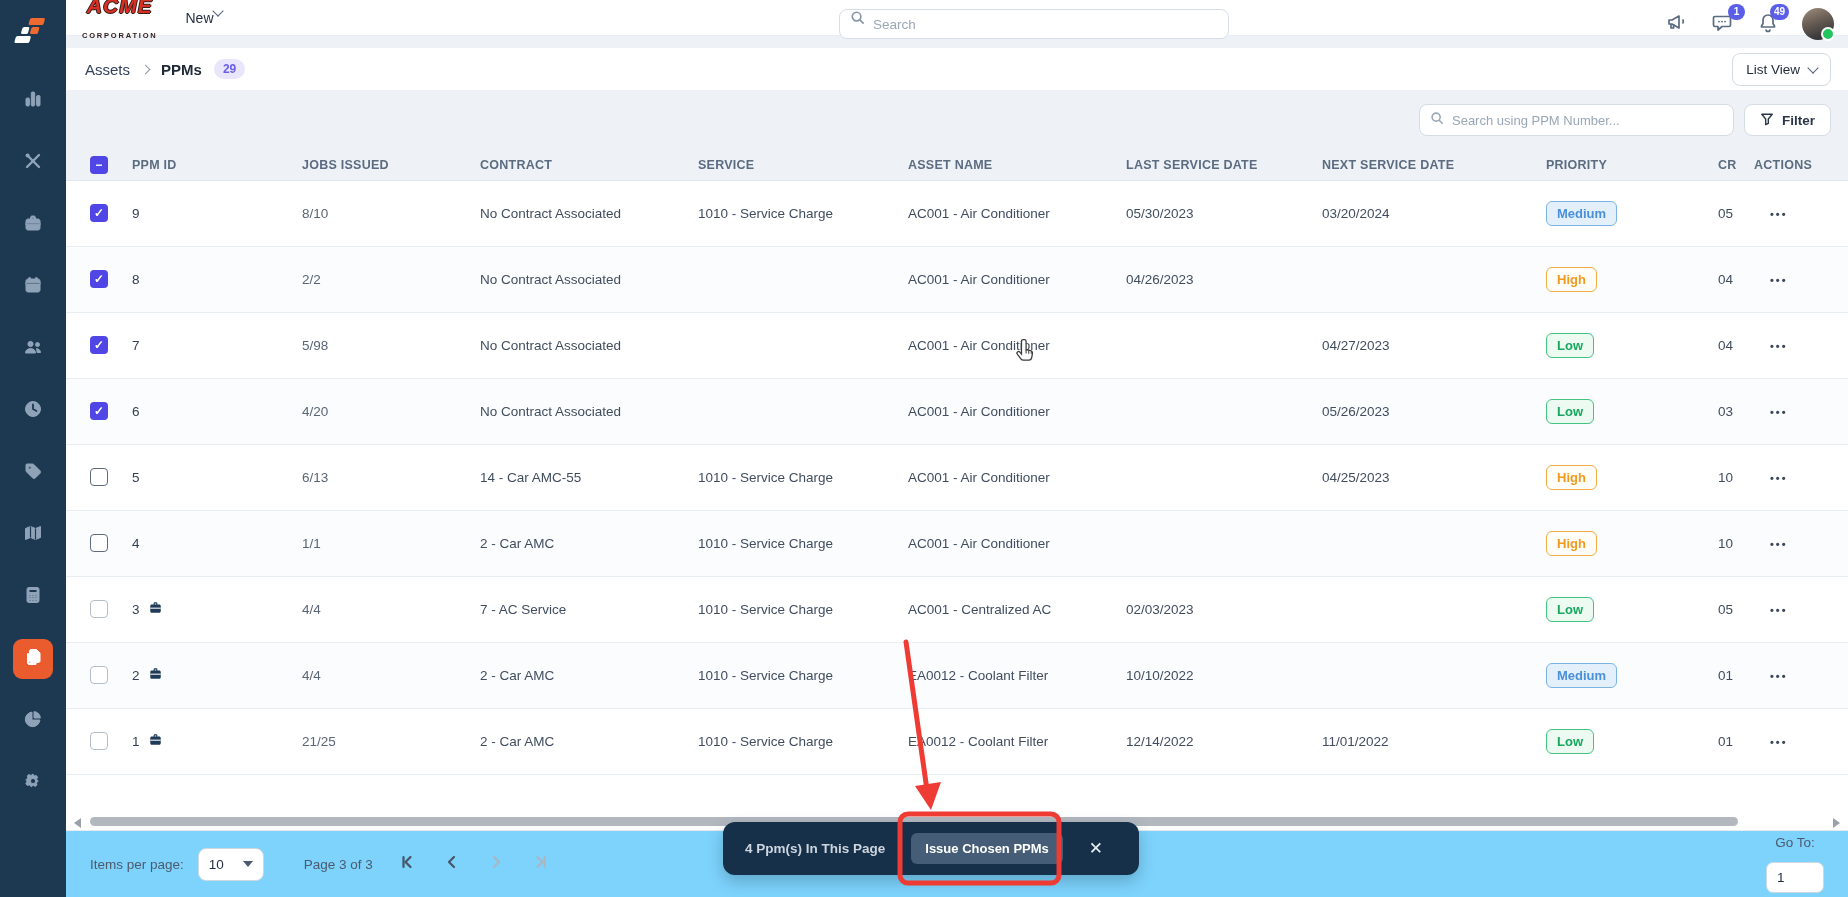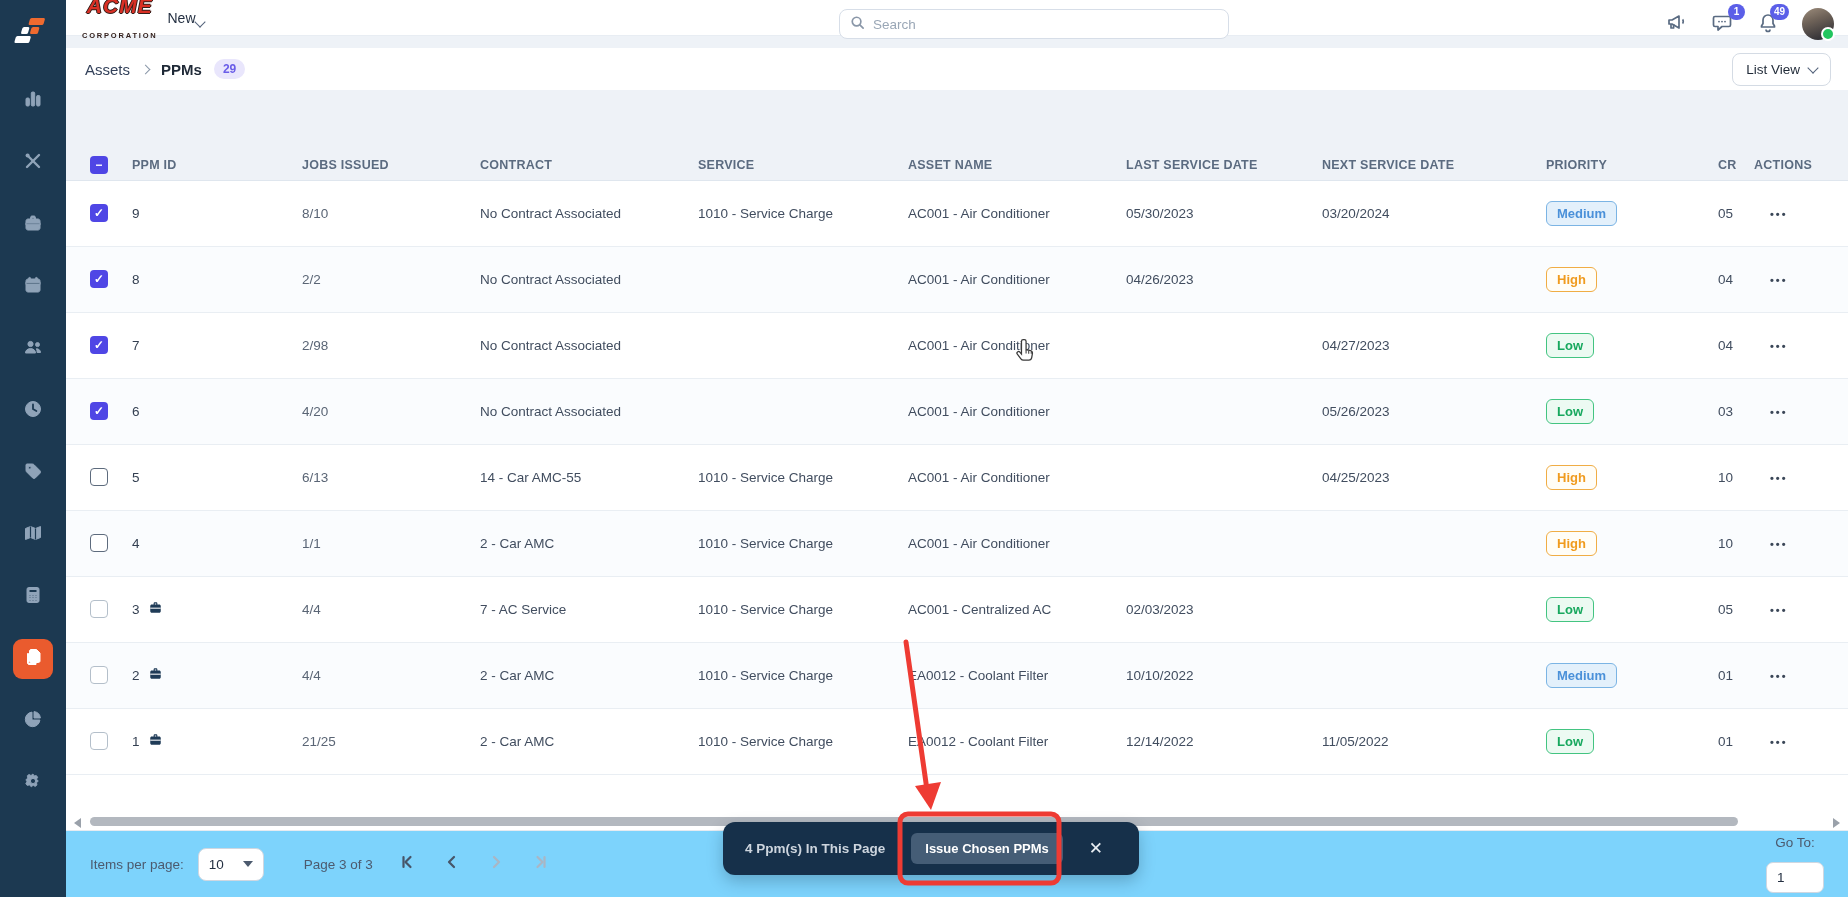--- a/index.html
+++ b/index.html
@@ -12,23 +12,23 @@
   .side-item { width:40px; height:40px; border-radius:9px; display:flex; align-items:center; justify-content:center; cursor:pointer; }
   .side-item svg { stroke:#8fa3b8; fill:#8fa3b8; }
   .side-item.active { background:#ea5b2e; }
   .side-item.active svg { stroke:#ffffff; fill:#ffffff; }
 
   
   .topbar { position:absolute; left:66px; top:0; right:0; height:36px; background:#ffffff; border-bottom:1px solid #e8edf3; display:flex; align-items:center; z-index:5; }
   .acme { margin-left:16px; display:flex; flex-direction:column; align-items:center; line-height:1; }
   .acme-top { font-size:21px; font-weight:900; font-style:italic; color:#d93025; letter-spacing:1px; text-shadow:-1px 0 #33201c, 0 1px #33201c, 1px 0 #33201c, 0 -1px #33201c; }
   .acme-sub { font-size:7.5px; font-weight:800; letter-spacing:1.8px; color:#33201c; margin-top:16px; }
-  .new-menu { margin-left:10px; display:flex; align-items:flex-end; gap:0; font-size:14px; color:#243042; cursor:pointer; }
+  .new-menu { margin-left:28px; display:flex; align-items:flex-start; gap:0; font-size:14px; color:#243042; cursor:pointer; }
   .chev { width:8px; height:8px; border-right:1.6px solid #53627a; border-bottom:1.6px solid #53627a; transform:rotate(45deg); margin-top:-3px; }
-  .top-search { position:absolute; left:773px; top:9px; width:390px; height:30px; border:1px solid #d7dee8; border-radius:8px; background:#fff; display:flex; align-items:center; padding:0 10px; gap:8px; }
+  .top-search { position:absolute; left:773px; top:9px; width:390px; height:30px; border:1px solid #d7dee8; border-radius:8px; background:#fff; display:flex; padding:0 10px; gap:8px; }
   .top-search input { border:none; outline:none; font-size:13.5px; color:#334155; width:100%; font-family:inherit; }
   .top-search input::placeholder { color:#9aa7b6; }
   .top-icons { position:absolute; right:14px; top:0; height:48px; display:flex; align-items:center; gap:24px; }
   .ticon { position:relative; cursor:pointer; display:flex; }
   .badge { position:absolute; top:-8px; right:-11px; min-width:17px; height:16px; border-radius:9px; background:#5b5fe8; color:#fff; font-size:10px; font-weight:700; display:flex; align-items:center; justify-content:center; padding:0 4px; }
   .avatar { position:relative; width:32px; height:32px; border-radius:50%; background:linear-gradient(160deg,#9d8d7c 0%,#6e6258 38%,#23252e 100%); cursor:pointer; }
   .avatar::after { content:""; position:absolute; right:-1px; bottom:-1px; width:10px; height:10px; border-radius:50%; background:#22c55e; border:2px solid #fff; }
 
   
   .crumb-bar { position:absolute; left:66px; top:48px; right:0; height:42px; background:#ffffff; display:flex; align-items:center; z-index:4; }
@@ -248,20 +248,35 @@
     <span class="cur">PPMs</span>
     <span class="count-pill">29</span>
   </div>
   <div class="list-view">
     <span>List View</span>
     <span class="chev"></span>
   </div>
 </div>
 
 <main class="content">
+  <div class="filter-row">
+    <div class="ppm-search">
+      <span><svg width="14" height="14" viewBox="0 0 16 16" fill="none" stroke="#9aa7b6" stroke-width="1.8">
+            <circle cx="7" cy="7" r="4.6"></circle>
+            <path d="M10.5 10.5L14 14" stroke-linecap="round"></path>
+          </svg></span>
+      <input placeholder="Search using PPM Number..." style="">
+    </div>
+    <button class="filter-btn">
+      <span><svg width="14" height="14" viewBox="0 0 16 16" fill="none" stroke="#2b3648" stroke-width="1.6" stroke-linejoin="round">
+            <path d="M2 2.5h12L9.5 8v5L6.5 14.5V8z"></path>
+          </svg></span>
+      <span>Filter</span>
+    </button>
+  </div>
 
   <div class="table-wrap">
     <table>
       <colgroup>
         <col style="width:66px">
           <col style="width:170px">
           <col style="width:178px">
           <col style="width:218px">
           <col style="width:210px">
           <col style="width:218px">
@@ -329,21 +344,21 @@
           </tr>
           <tr>
             <td>
               <div class="cb checked">✓</div>
             </td>
             <td class="c-id">
               <span class="idwrap">
                 <span>7</span>
               </span>
             </td>
-            <td class="c-jobs">2/98</td>
+            <td class="c-jobs">5/98</td>
             <td>No Contract Associated</td>
             <td></td>
             <td>AC001 - Air Conditioner</td>
             <td></td>
             <td>04/27/2023</td>
             <td><span class="pr-badge" style="color:#17a85e;border-color:#43c481;background:#ecfaf2">Low</span></td>
             <td>04</td>
             <td style="padding-left:16px"><span class="dots">•••</span></td>
           </tr>
           <tr>
@@ -460,21 +475,21 @@
                     <path d="M7.5 6V4.6c0-.9.7-1.6 1.6-1.6h1.8c.9 0 1.6.7 1.6 1.6V6h2.5c1.1 0 2 .9 2 2v7c0 1.1-.9 2-2 2H5c-1.1 0-2-.9-2-2V8c0-1.1.9-2 2-2h2.5zm1.5 0h2V4.6h-2V6z"></path>
                     <rect x="3" y="10.2" width="14" height="1.4" fill="#fff"></rect>
                   </svg></span>
               </span>
             </td>
             <td class="c-jobs">21/25</td>
             <td>2 - Car AMC</td>
             <td>1010 - Service Charge</td>
             <td>EA0012 - Coolant Filter</td>
             <td>12/14/2022</td>
-            <td>11/05/2022</td>
+            <td>11/01/2022</td>
             <td><span class="pr-badge" style="color:#17a85e;border-color:#43c481;background:#ecfaf2">Low</span></td>
             <td>01</td>
             <td style="padding-left:16px"><span class="dots">•••</span></td>
           </tr>
         </tbody>
     </table>
   </div>
 
   <div class="hscroll">
     <span class="harrow left"></span>

